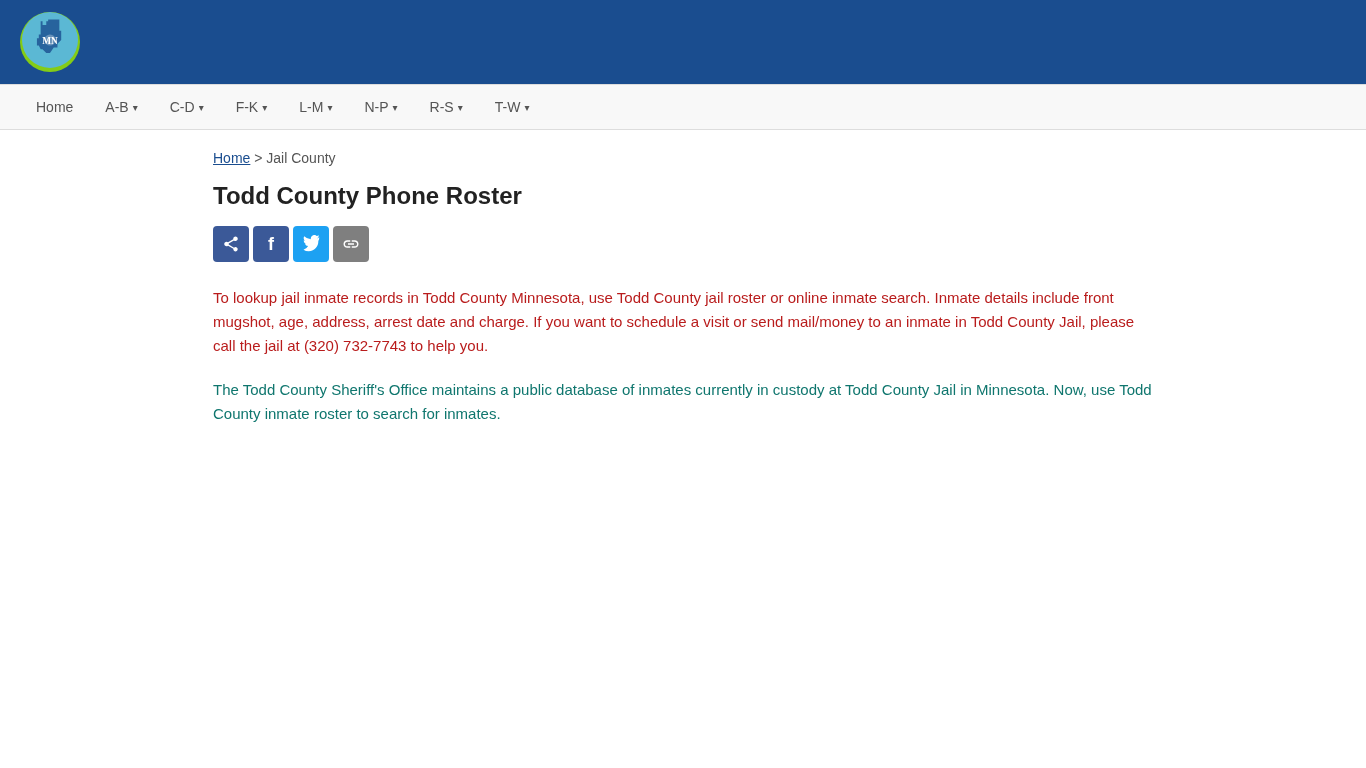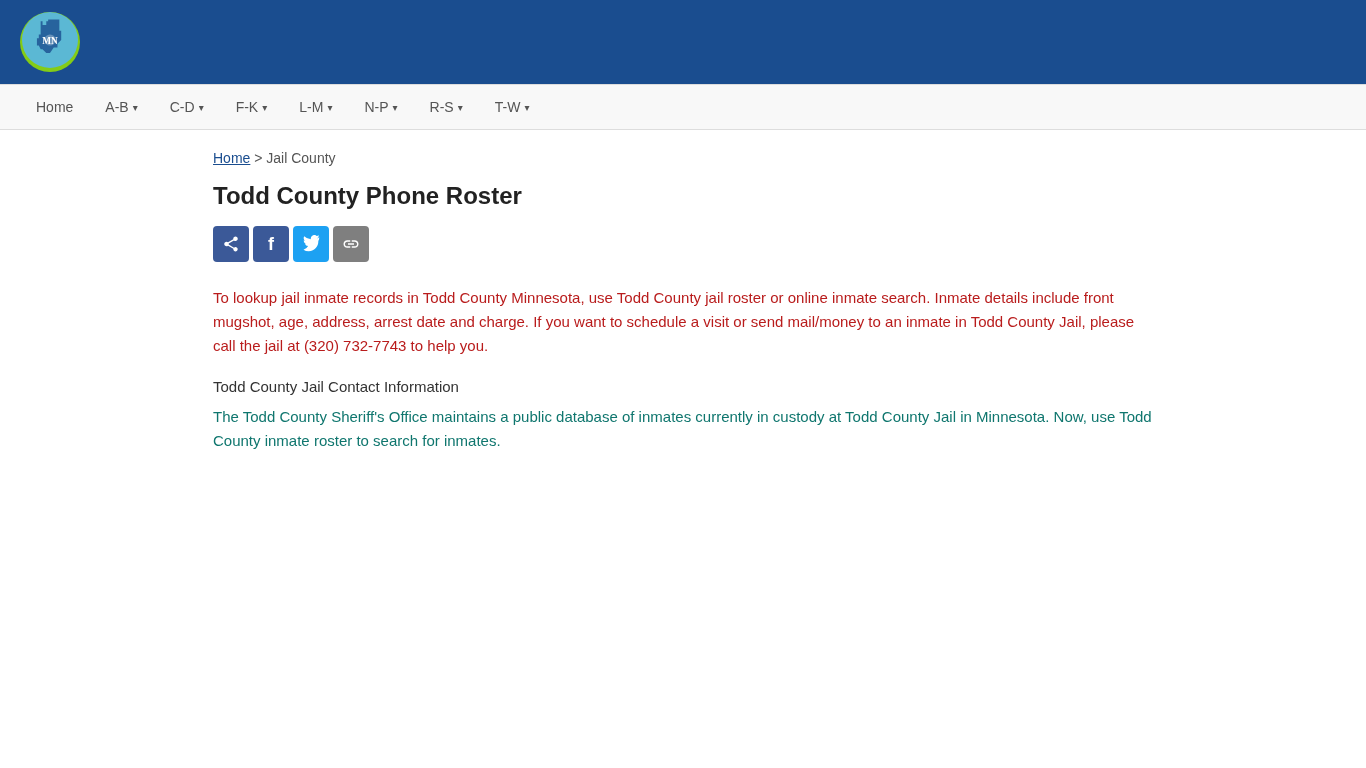--- a/index.html
+++ b/index.html
@@ -263,18 +263,17 @@
     </button>
     <button class="social-btn link" title="Copy Link" style="background:#7f7f7f;">
       <svg width="18" height="18" viewBox="0 0 24 24" fill="white">
         <path d="M3.9 12c0-1.71 1.39-3.1 3.1-3.1h4V7H7c-2.76 0-5 2.24-5 5s2.24 5 5 5h4v-1.9H7c-1.71 0-3.1-1.39-3.1-3.1zM8 13h8v-2H8v2zm9-6h-4v1.9h4c1.71 0 3.1 1.39 3.1 3.1s-1.39 3.1-3.1 3.1h-4V17h4c2.76 0 5-2.24 5-5s-2.24-5-5-5z"></path>
       </svg>
     </button>
   </div>
 
   <p class="description">To lookup jail inmate records in Todd County Minnesota, use Todd County jail roster or online inmate search. Inmate details include front mugshot, age, address, arrest date and charge. If you want to schedule a visit or send mail/money to an inmate in Todd County Jail, please call the jail at (320) 732-7743 to help you.</p>
 
-  <p class="contact-label">Todd County Jail Contact Information</p>
 
 
   <p class="bottom-description">The Todd County Sheriff's Office maintains a public database of inmates currently in custody at Todd County Jail in Minnesota. Now, use Todd County inmate roster to search for inmates.</p>
 
 </div>
 
 </body></html>

